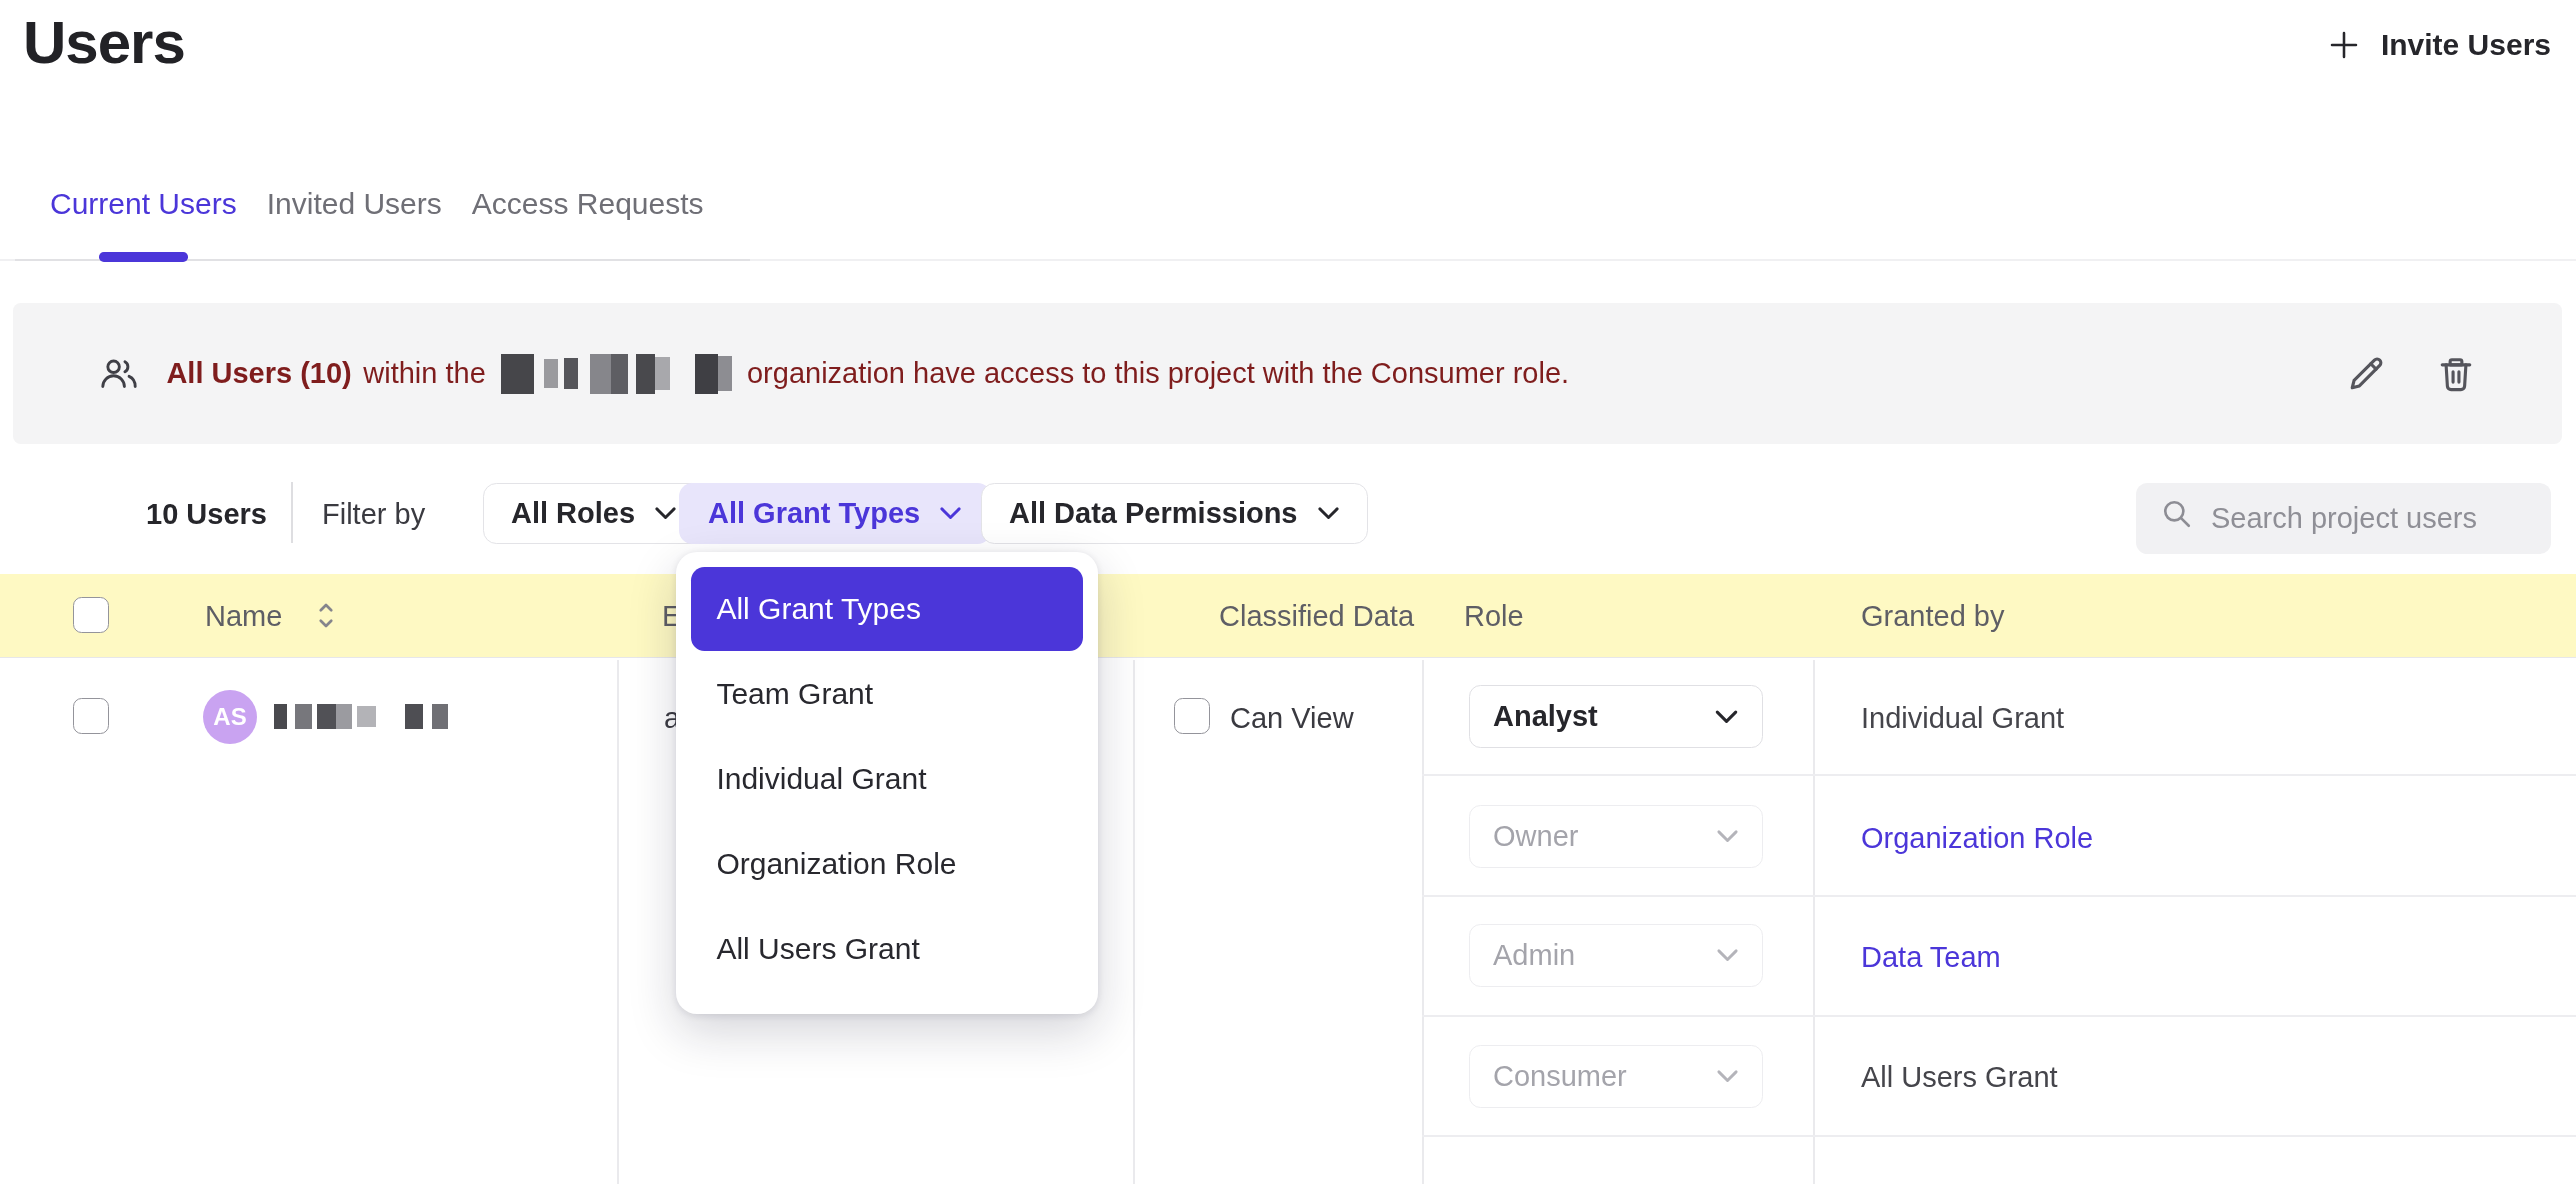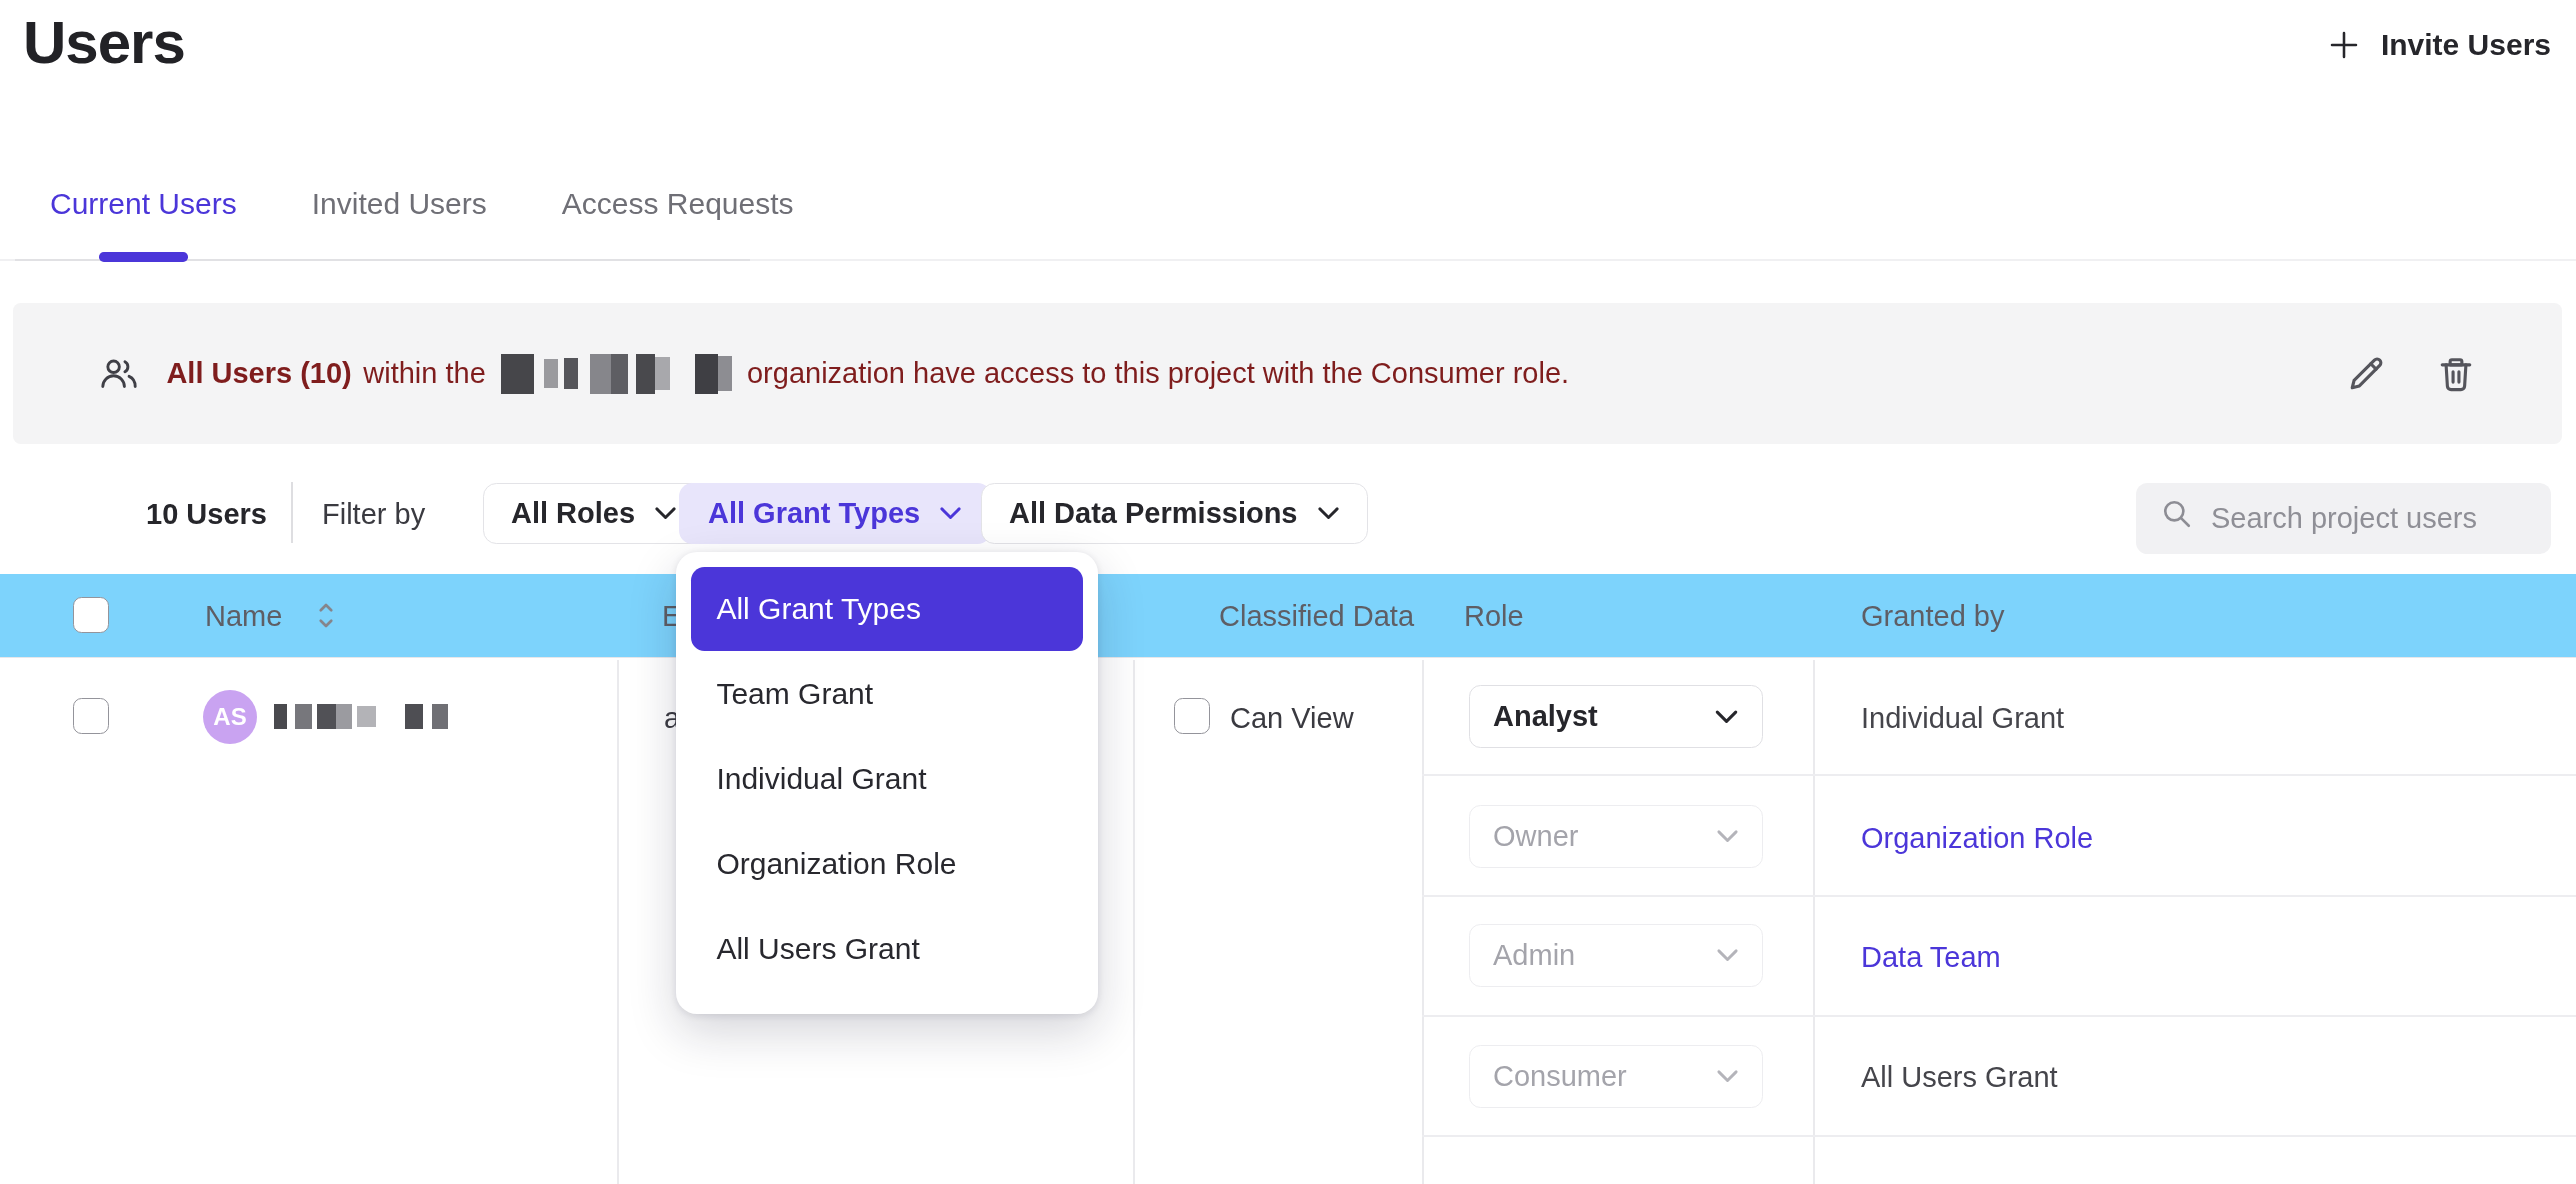--- a/index.html
+++ b/index.html
@@ -7,21 +7,21 @@
   body { font-family:"Liberation Sans","DejaVu Sans",sans-serif; color:#26262b; }
   .canvas { position:relative; width:2576px; height:1184px; background:#fff; overflow:hidden; }
   .abs { position:absolute; }
 
   
   .page-title { left:23px; top:8px; font-size:60px; font-weight:700; letter-spacing:-1px; color:#222226; }
   .invite-btn { top:27px; right:25px; display:flex; align-items:center; gap:19px;
                 background:none; border:none; font-family:inherit; font-size:30px; font-weight:600; color:#26262b; cursor:pointer; }
 
   
-  .tabs { left:50px; top:187px; display:flex; gap:75px; font-size:30px; }
+  .tabs { left:50px; top:187px; display:flex; gap:30px; font-size:30px; }
   .tab { color:#6f6f76; background:none; border:none; font-family:inherit; font-size:30px; cursor:pointer; }
   .tab.active { color:#4b36d9; }
   .tabs-line-light { left:0; top:259px; width:2576px; height:1.9px; background:#f0f0f2; }
   .tabs-line-dark  { left:15.4px; top:259px; width:735px; height:1.9px; background:#e1e1e4; }
   .tab-indicator   { left:99px; top:252px; width:89px; height:9.6px; border-radius:4.8px; background:#4b36d9; }
 
   
   .banner { left:13.4px; top:303px; width:2549px; height:141px; background:#f4f4f5; border-radius:7.7px;
             display:flex; align-items:center; }
   .banner-icon { margin-left:84px; display:flex; }
@@ -44,21 +44,21 @@
   .btn-grants { left:679px; top:483px; }
   .btn-perms { left:981px; top:483px; }
 
   .search-wrap { left:2136px; top:483px; width:415px; height:71px; }
   .search-input { width:100%; height:100%; border:none; background:#f1f1f3; border-radius:11.5px;
                   padding:0 19px 0 75px; font-family:inherit; font-size:29px; color:#3c3c42; }
   .search-input::placeholder { color:#8f8f96; }
   .search-icon { position:absolute; left:23px; top:13.4px; }
 
   
-  .thead { left:0; top:574px; width:2576px; height:84px; background:#7dd3fc; border-bottom:1.9px solid #e7e7ea; z-index:2; }
+  .thead { left:0; top:574px; width:2576px; height:84px; background:#fef9c3; border-bottom:1.9px solid #e7e7ea; z-index:2; }
   .th { position:absolute; top:50%; transform:translateY(-50%); font-size:29px; color:#5e5e65; white-space:nowrap; }
   .cb { display:inline-block; width:36px; height:36px; background:#fff; border:1.9px solid #94949b; border-radius:8.6px; cursor:pointer; }
   .h-check { position:absolute; left:73px; top:23px; }
   .sort-icon { position:absolute; left:317px; top:26px; cursor:pointer; background:none; border:none; display:flex; }
 
   .vline { top:660px; width:1.9px; height:524px; background:#eaeaed; z-index:1; }
   .subline { left:1422px; width:1154px; height:1.9px; background:#ededf0; z-index:1; }
 
   .row-check { left:73px; top:698px; z-index:3; }
   .avatar { left:203px; top:690px; width:54px; height:54px; border-radius:50%; background:#c9a3f1;

